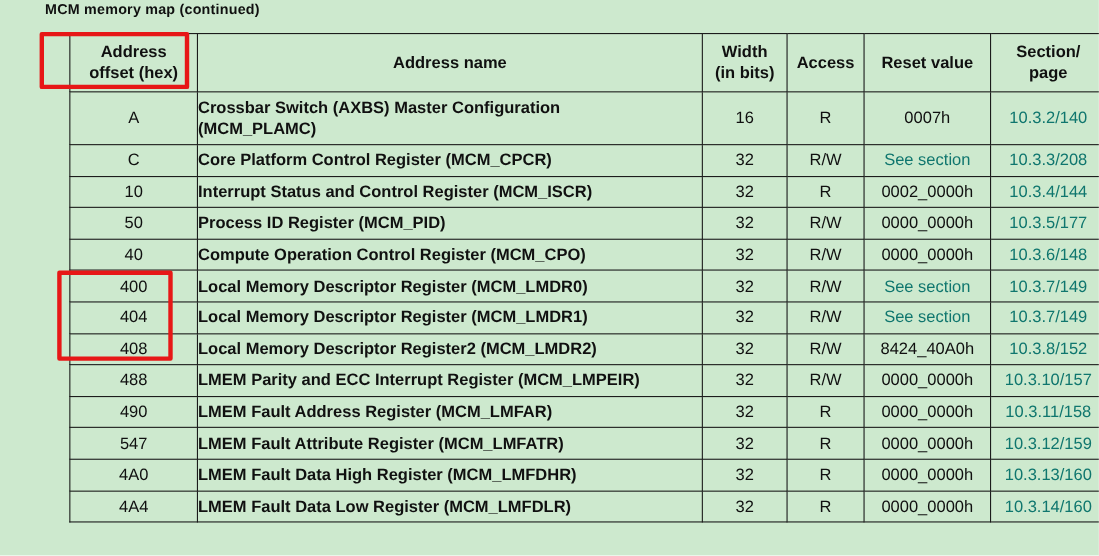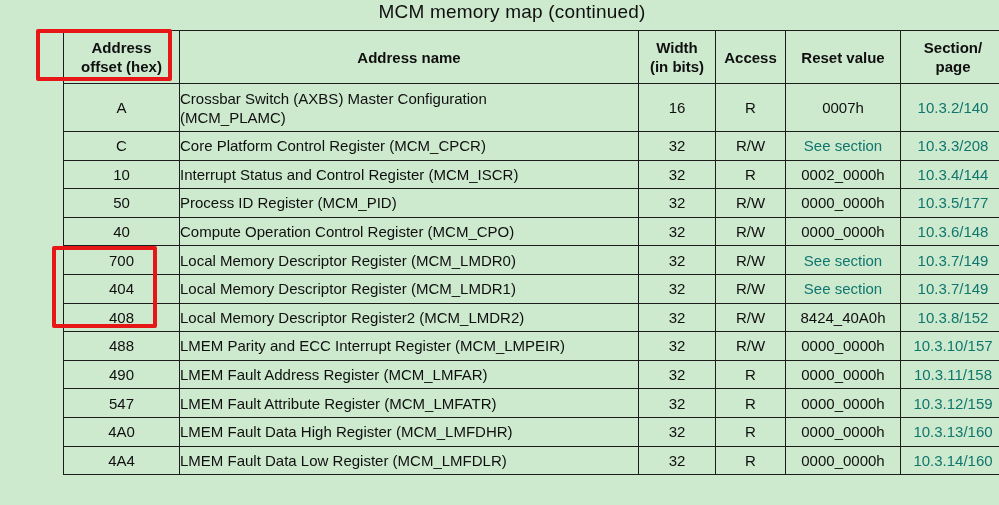--- a/index.html
+++ b/index.html
@@ -11,23 +11,22 @@
     background: #cde9ce;
     overflow: hidden;
     font-family: "Liberation Sans", sans-serif;
     color: #101010;
   }
   .title {
     position: absolute;
     left: 41px;
     top: 1px;
     width: 942px;
-    text-align: center;
-    font-size: 19px;
-    font-weight: normal;
+    font-size: 13px;
+    font-weight: bold;
     letter-spacing: 0.2px;
   }
   table.memmap {
     position: absolute;
     left: 51px;
     top: 30px;
     width: 942px;
     border-collapse: collapse;
     table-layout: fixed;
     margin-left: 12px;
@@ -42,21 +41,21 @@
   table.memmap th {
     font-weight: bold;
     text-align: center;
     white-space: pre-line;
     line-height: 19px;
   }
   thead tr { height: 53px; }
   tbody tr { height: 28.6px; }
   tbody tr:first-child { height: 48px; }
   td.c-offset  { text-align: center; }
-  td.c-name    { text-align: left; padding-left: 7px; padding-right: 4px; white-space: pre-line; line-height: 19px; }
+  td.c-name    { text-align: left; padding-left: 7px; padding-right: 4px; white-space: pre-line; line-height: 19px; font-weight: bold; }
   td.c-width   { text-align: center; }
   td.c-access  { text-align: center; }
   td.c-reset   { text-align: center; }
   td.c-section { text-align: center; }
   .link { color: #0f766e; }
   .hl-box {
     position: absolute;
     border: 4px solid #e71717;
     border-radius: 2px;
     z-index: 5;
@@ -135,21 +134,21 @@
     <tr>
       <td class="c-offset">40</td>
       <td class="c-name">Compute Operation Control Register (MCM_CPO)</td>
       <td class="c-width">32</td>
       <td class="c-access">R/W</td>
       <td class="c-reset">0000_0000h</td>
       <td class="c-section link">10.3.6/148</td>
     </tr>
 
     <tr>
-      <td class="c-offset">700</td>
+      <td class="c-offset">400</td>
       <td class="c-name">Local Memory Descriptor Register (MCM_LMDR0)</td>
       <td class="c-width">32</td>
       <td class="c-access">R/W</td>
       <td class="c-reset link">See section</td>
       <td class="c-section link">10.3.7/149</td>
     </tr>
 
     <tr>
       <td class="c-offset">404</td>
       <td class="c-name">Local Memory Descriptor Register (MCM_LMDR1)</td>

